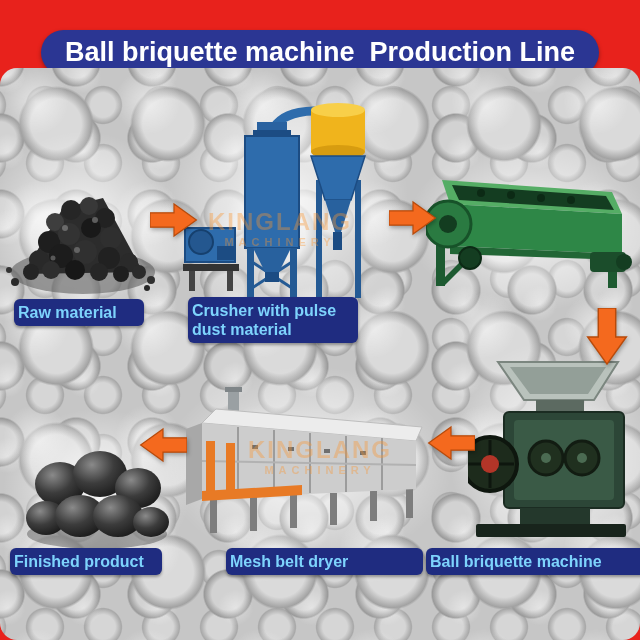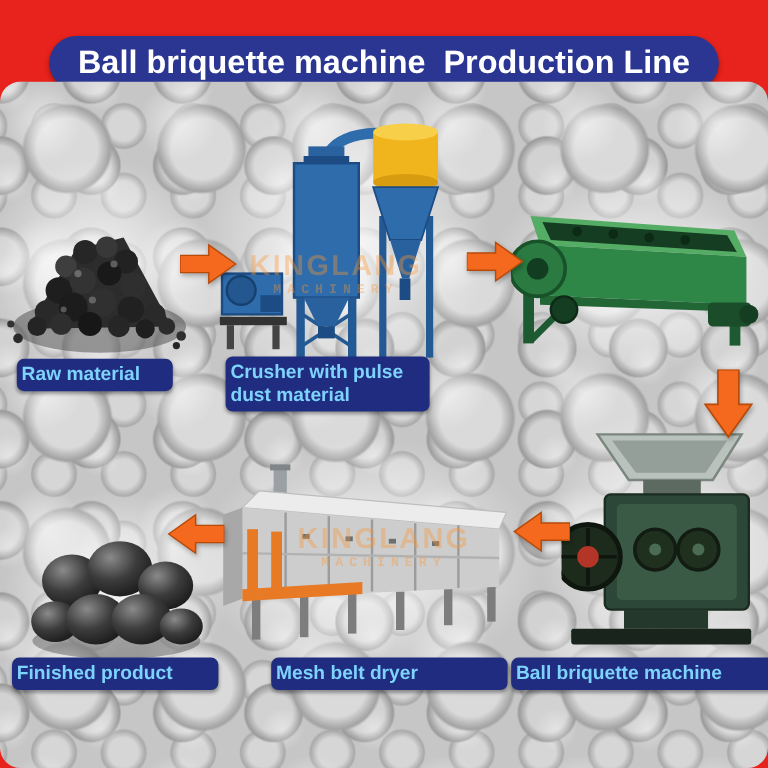--- a/index.html
+++ b/index.html
@@ -51,29 +51,29 @@
   
   .step-label { position:absolute; z-index:5; background:#1f2c80; color:#7dd3fc;
                 font-weight:bold; font-size:16px; text-align:left;
                 border-radius:6px; padding:4px 4px; line-height:1.2;
                 box-shadow:0 2px 3px rgba(0,0,0,.35); }
   .l-raw      { left:14px;  top:231px; width:130px; }
   .l-crusher  { left:188px; top:229px; width:170px; }
   .l-mixer    { left:406px; top:228px; width:172px; }
   .l-ball     { left:426px; top:480px; width:236px; }
   .l-dryer    { left:226px; top:480px; width:197px; }
-  .l-finished { left:10px;  top:480px; width:172px; }
+  .l-finished { left:10px;  top:480px; width:152px; }
   .step-label span { display:block; }
 
   
   .watermark { position:absolute; z-index:3; text-align:center; pointer-events:none; }
   .watermark .wm1 { display:block; font-size:24px; font-weight:bold; letter-spacing:2px;
                     color:rgba(250,150,50,.38); }
   .watermark .wm2 { display:block; font-size:11px; font-weight:bold; letter-spacing:5px;
-                    color:rgba(250,150,50,.38);font-family:Liberation Mono, monospace; }
+                    color:rgba(250,150,50,.38); }
   .wm-a { left:205px; top:140px; width:150px; }
   .wm-b { left:245px; top:368px; width:150px; }
 </style>
 </head>
 <body>
 
 <div class="stage">
 
   <div class="banner">
     <div class="banner-pill">

